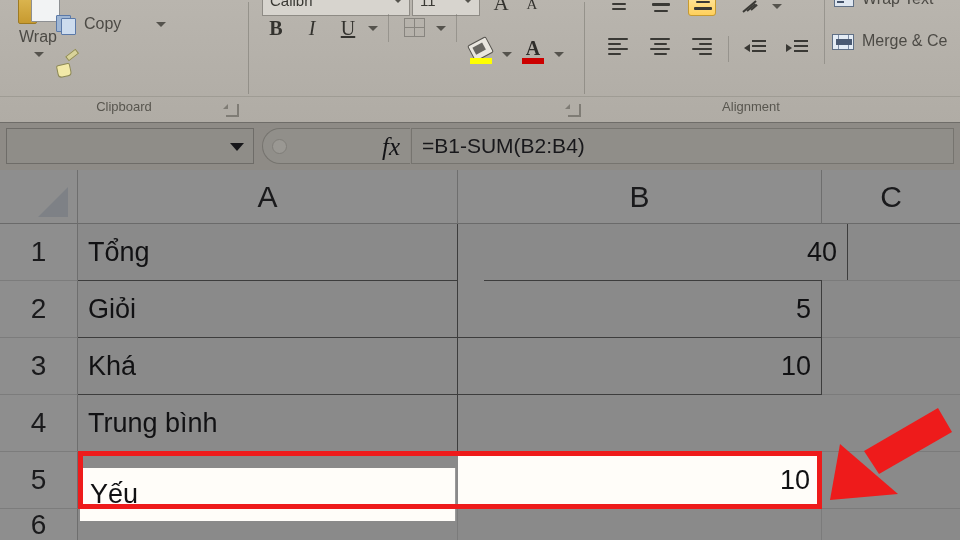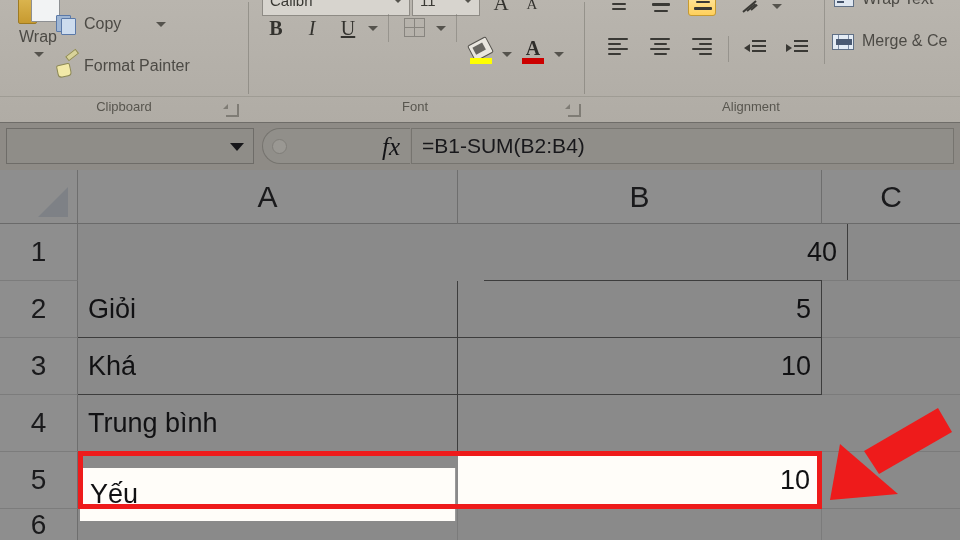--- a/index.html
+++ b/index.html
@@ -297,21 +297,20 @@
         </div>
         <div class="cb-txt">Copy</div>
         <div class="caret-down" style="left:100px;top:12px;"></div>
       </div>
 
       <div class="cb-item" style="left:56px;top:52px;width:190px;">
         <div class="cb-ico">
           <div class="brush-handle"></div>
           <div class="brush-head"></div>
         </div>
-        <div class="cb-txt">Format Painter</div>
       </div>
 
       <div class="grp-sep" style="left:248px;"></div>
 
       <div class="combo" style="left:262px;top:-16px;width:148px;height:32px;">
         <div class="cval">Calibri</div>
         <div class="ccar caret-down"></div>
       </div>
       <div class="combo" style="left:412px;top:-16px;width:68px;height:32px;">
         <div class="cval">11</div>
@@ -408,21 +407,20 @@
         <i style="left:5px;"></i>
           <i style="left:15px;"></i>
         <b></b>
       </div>
       <div class="rb-text" style="left:862px;top:30px;">Merge &amp; Ce</div>
     </div>
 
     <div class="grp-footer">
       <div class="grp-label" style="left:0px;top:0px;width:248px;">Clipboard</div>
       <div class="dialog-launcher" style="left:226px;top:7px;"></div>
-      <div class="grp-label" style="left:250px;top:0px;width:330px;">Font</div>
       <div class="dialog-launcher" style="left:568px;top:7px;"></div>
       <div class="grp-label" style="left:586px;top:0px;width:330px;">Alignment</div>
     </div>
   </div>
 
   <div class="formula-bar">
     <div class="namebox">
       <div class="nb-caret"></div>
     </div>
     <div class="fx-zone">
@@ -437,20 +435,21 @@
   <div class="grid">
     <div class="selectall">
       <div class="selectall-tri"></div>
     </div>
 
     <div class="colhead" style="left:78px;width:380px;">A</div>
     <div class="colhead" style="left:458px;width:364px;">B</div>
     <div class="colhead" style="left:822px;width:138px;border-right:none;">C</div>
 
     <div class="rowhead" style="top:54px;height:57px;">1</div>
+    <div class="cell" style="left:78px;top:54px;width:380px;height:57px;">Tổng</div>
     <div class="cell num" style="left:484px;top:54px;width:364px;height:57px;">40</div>
     <div class="cell plain" style="left:822px;top:54px;width:138px;height:57px;border-right:none;"></div>
 
     <div class="rowhead" style="top:111px;height:57px;">2</div>
     <div class="cell" style="left:78px;top:111px;width:380px;height:57px;">Giỏi</div>
     <div class="cell num" style="left:458px;top:111px;width:364px;height:57px;">5</div>
     <div class="cell plain" style="left:822px;top:111px;width:138px;height:57px;border-right:none;"></div>
 
     <div class="rowhead" style="top:168px;height:57px;">3</div>
     <div class="cell" style="left:78px;top:168px;width:380px;height:57px;">Khá</div>

